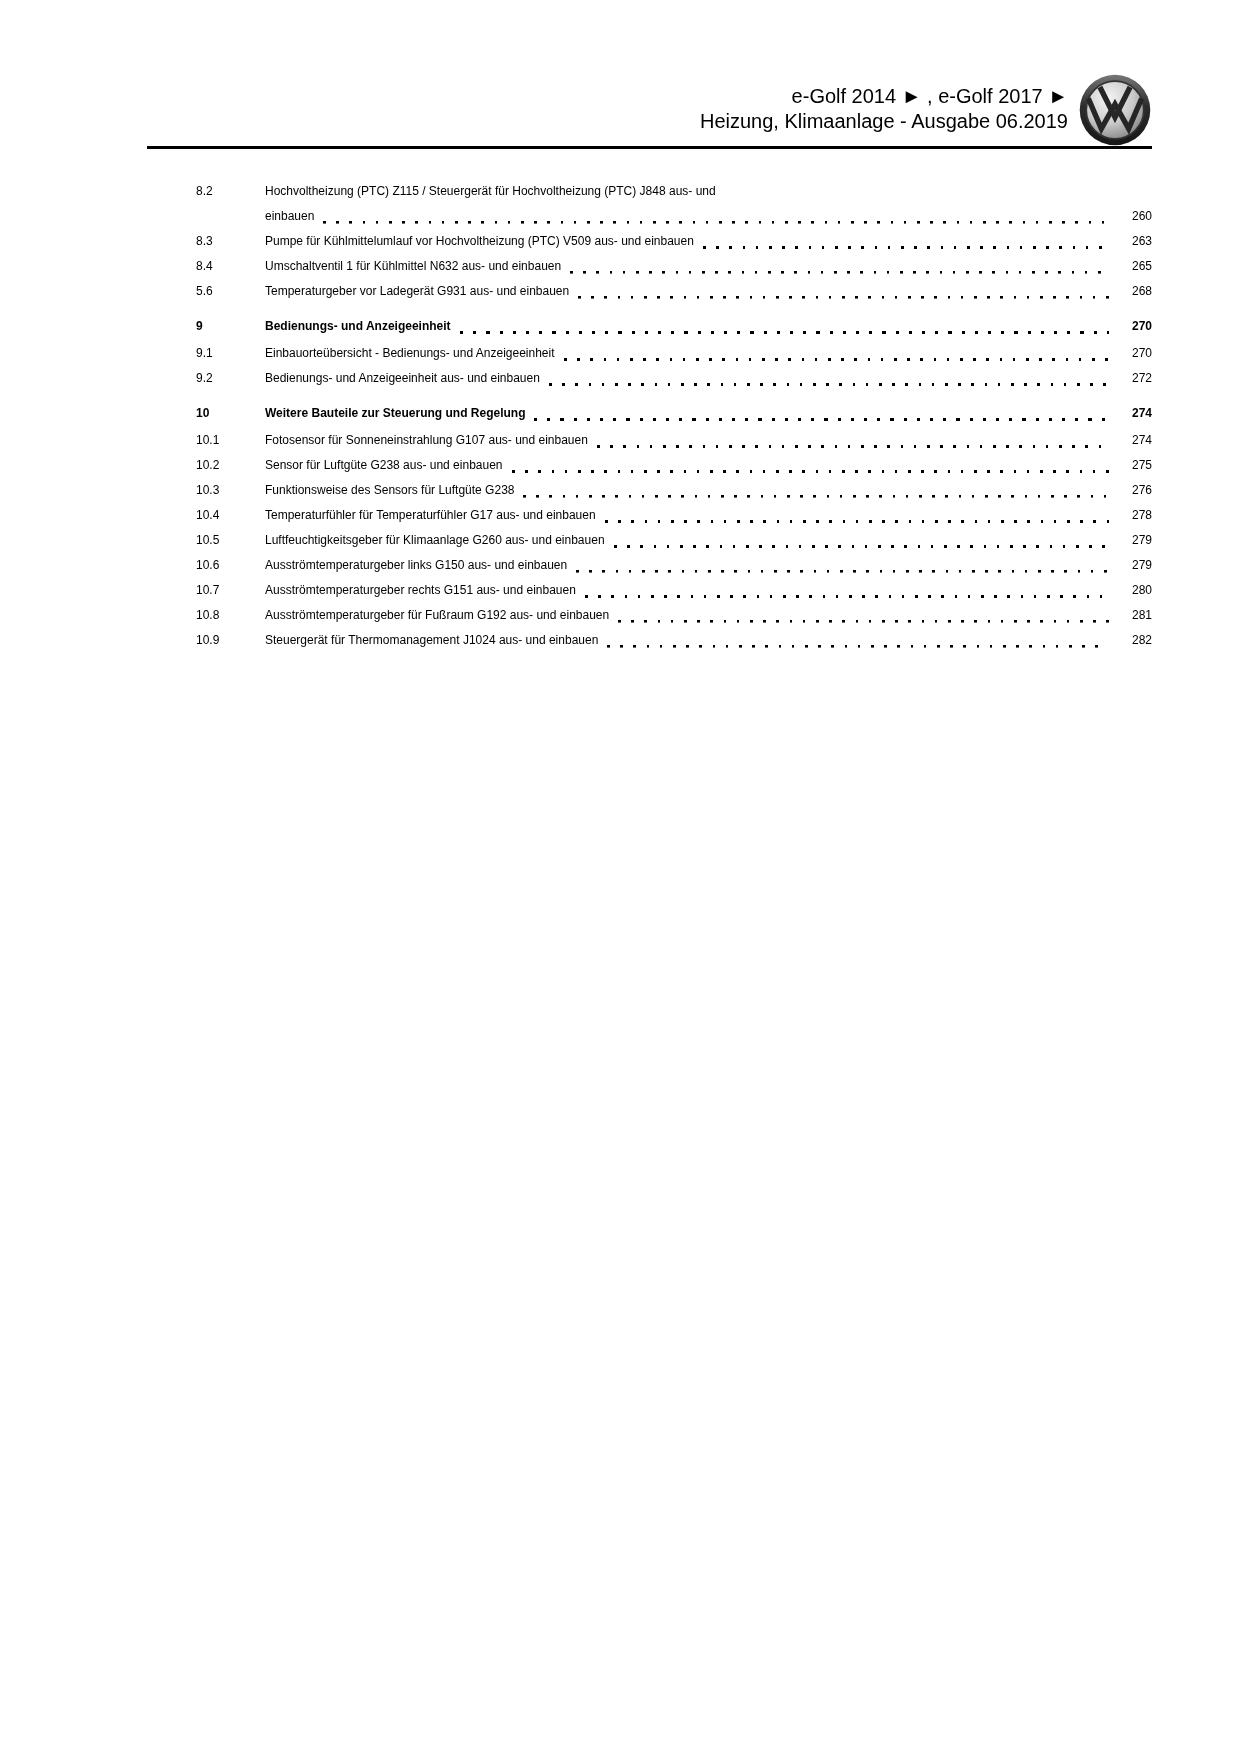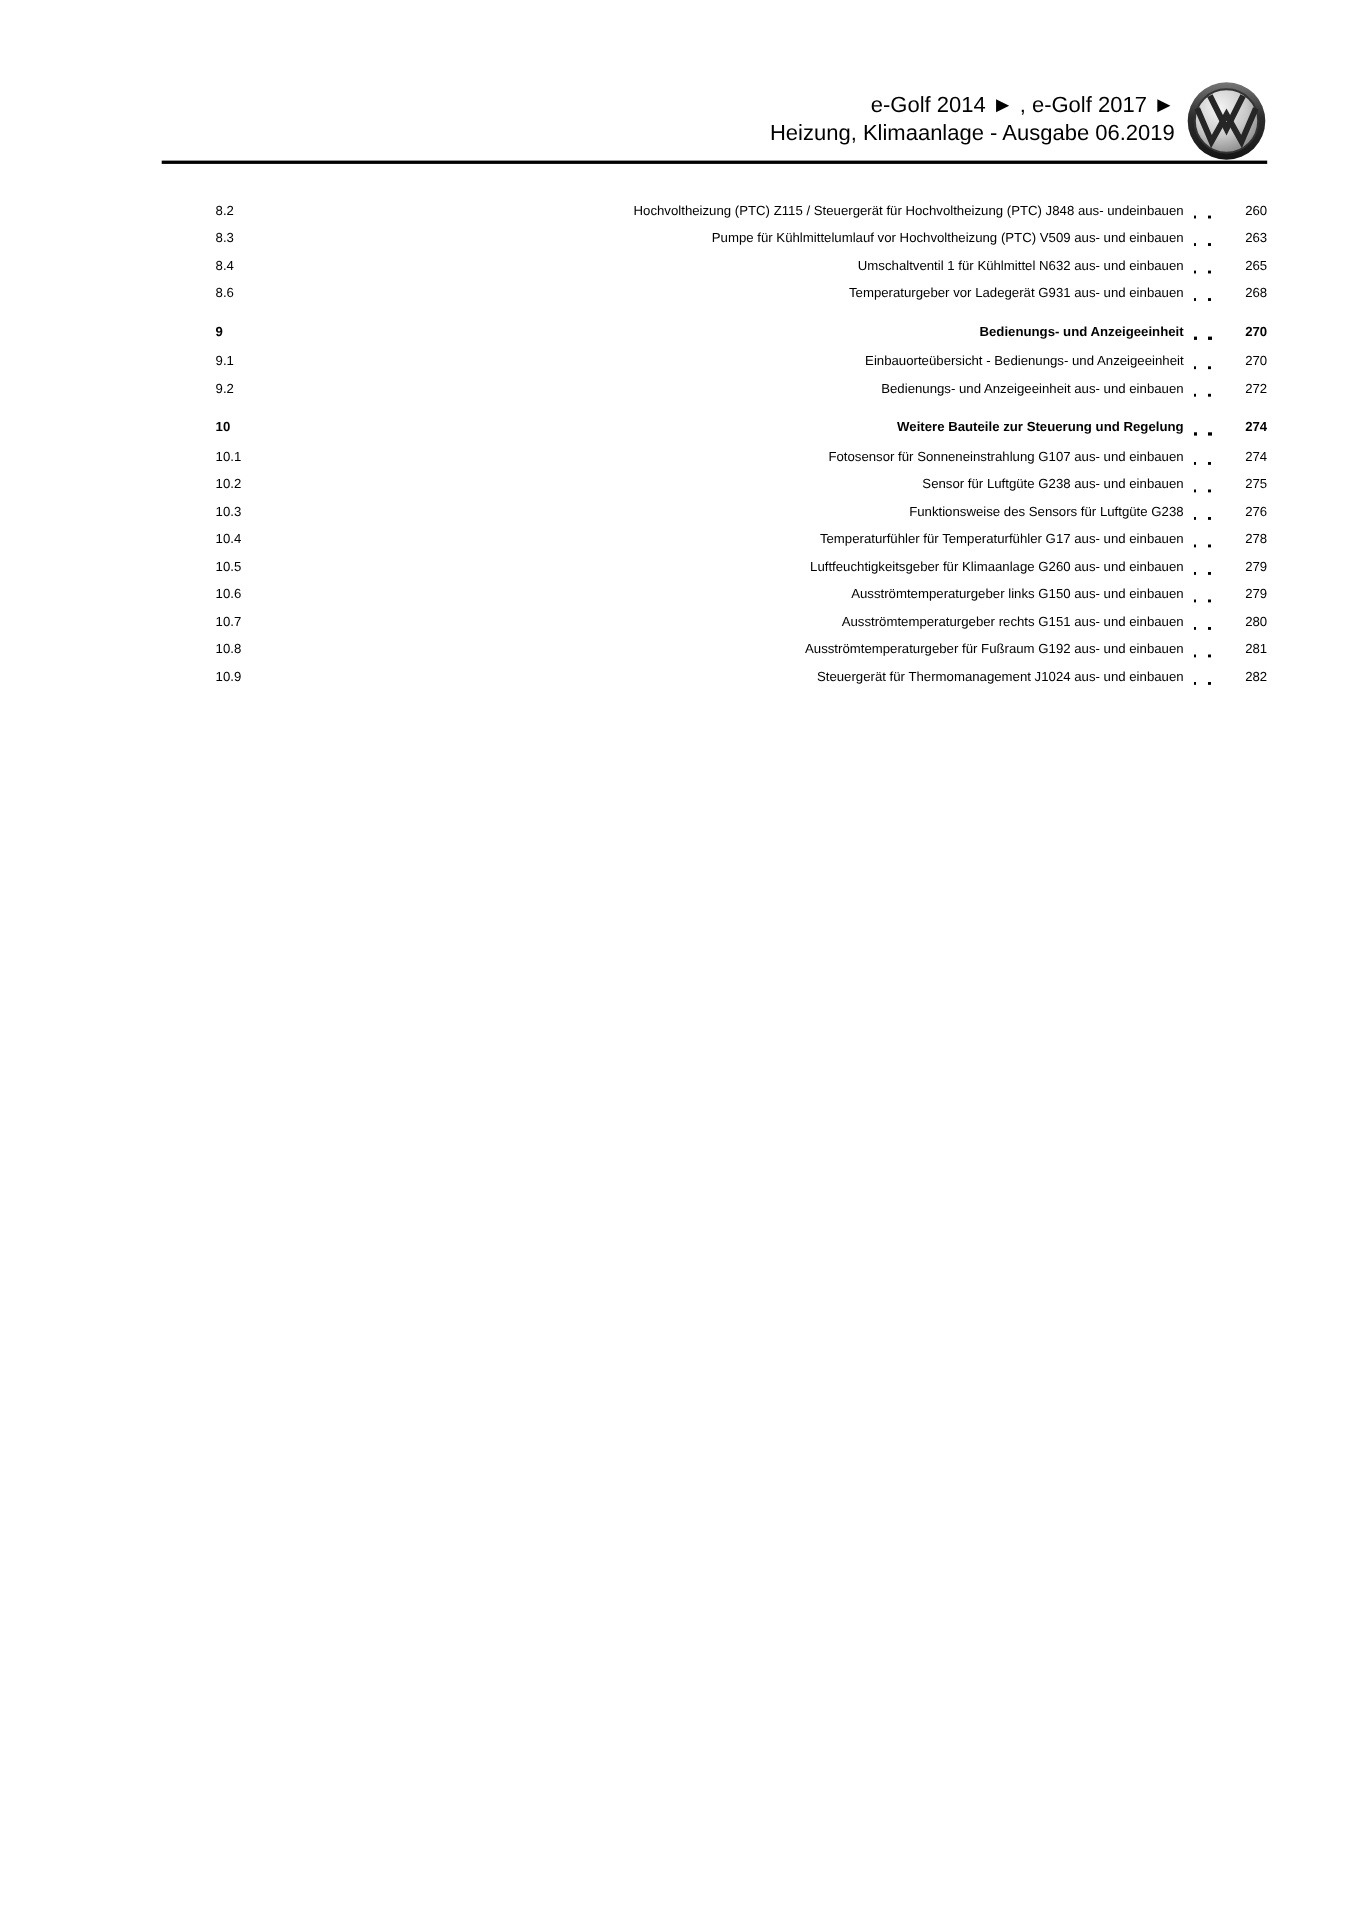--- a/index.html
+++ b/index.html
@@ -44,21 +44,21 @@
     position: absolute;
     top: 179px;
     left: 196px;
     width: 956px;
     font-size: 12px;
     line-height: 25px;
   }
   .toc-row { display: flex; align-items: flex-start; }
   .toc-row.bold { font-weight: bold; margin-top: 10px; margin-bottom: 2px; }
   .toc-num { flex: 0 0 69px; }
-  .toc-main { flex: 1 1 auto; display: flex; flex-direction: row; min-width: 0; justify-content: flex-end; }
+  .toc-main { flex: 1 1 auto; display: flex; flex-direction: column; min-width: 0; }
   .toc-line { white-space: nowrap; }
   .toc-tail { display: flex; align-items: flex-end; }
   .toc-title { white-space: nowrap; flex: 0 0 auto; }
   .toc-leader {
     flex: 1 1 auto;
     min-width: 24px;
     align-self: stretch;
     margin-left: 9px;
     margin-right: 7px;
     background-image: repeating-linear-gradient(to right, #000 0px, #000 2.6px, transparent 2.6px, transparent 13.2px);
@@ -155,21 +155,21 @@
       <span class="toc-main">
         <span></span>
         <span class="toc-tail">
           <span class="toc-title">Umschaltventil 1 für Kühlmittel N632 aus- und einbauen</span>
           <span class="toc-leader"></span>
           <span class="toc-page">265</span>
         </span>
       </span>
     </div>
         <div class="toc-row">
-      <span class="toc-num">8.6</span>
+      <span class="toc-num">5.6</span>
       <span class="toc-main">
         <span></span>
         <span class="toc-tail">
           <span class="toc-title">Temperaturgeber vor Ladegerät G931 aus- und einbauen</span>
           <span class="toc-leader"></span>
           <span class="toc-page">268</span>
         </span>
       </span>
     </div>
         <div class="toc-row bold">

